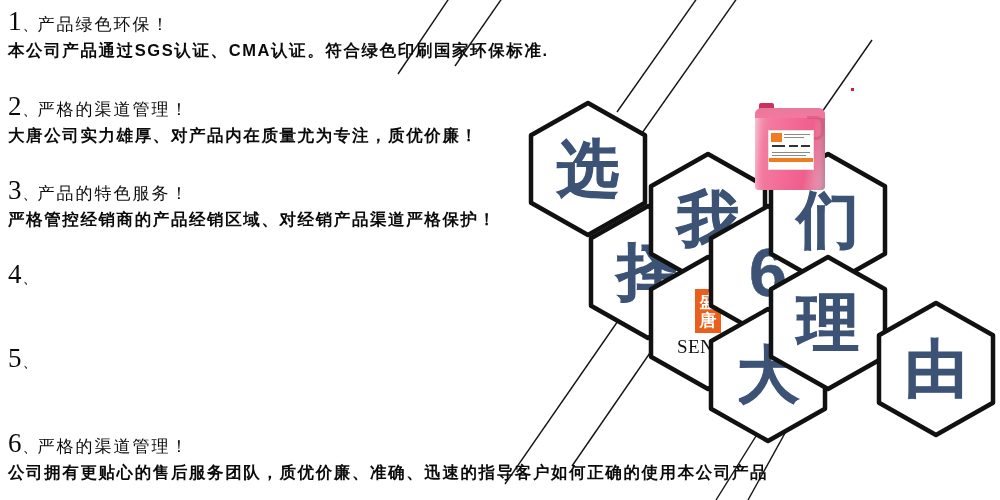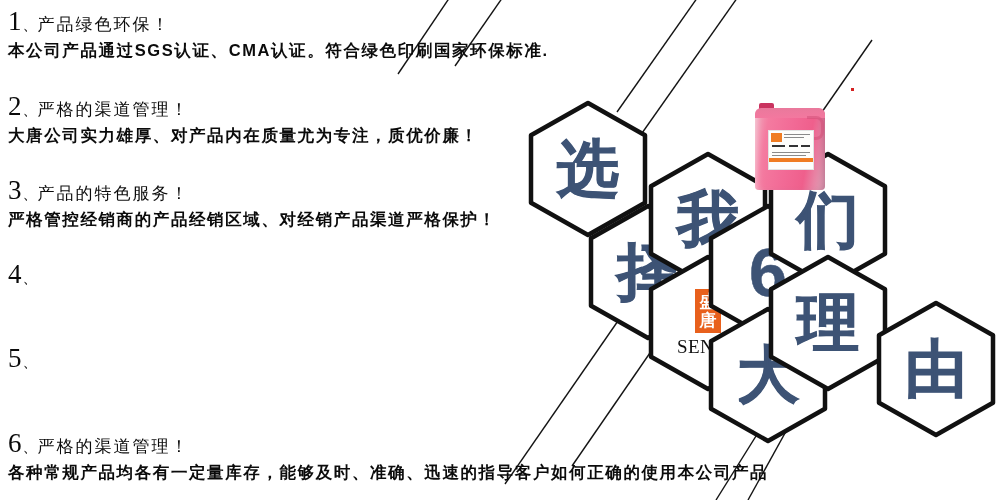--- a/index.html
+++ b/index.html
@@ -179,21 +179,21 @@
         <span class="dun">、</span>
       </div>
     </div>
 
     <div class="reason" style="top:430px;">
       <div class="head">
         <span class="num">6</span>
         <span class="dun">、</span>
         <span class="htxt">严格的渠道管理！</span>
       </div>
-      <div class="body">各种常规产品均各有一定量库存，能够及时、准确、迅速的指导客户如何正确的使用本公司产品</div>
+      <div class="body">公司拥有更贴心的售后服务团队，质优价廉、准确、迅速的指导客户如何正确的使用本公司产品</div>
     </div>
 
   </div>
 
   <div id="honeycomb">
 
     <div class="hex" style="left:528px;top:100px;">
       <svg viewBox="0 0 120 138">
           <polygon points="60,3 117,35.25 117,102.75 60,135 3,102.75 3,35.25" fill="#ffffff" stroke="#111111" stroke-width="4.5" stroke-linejoin="round"></polygon>
         </svg>

